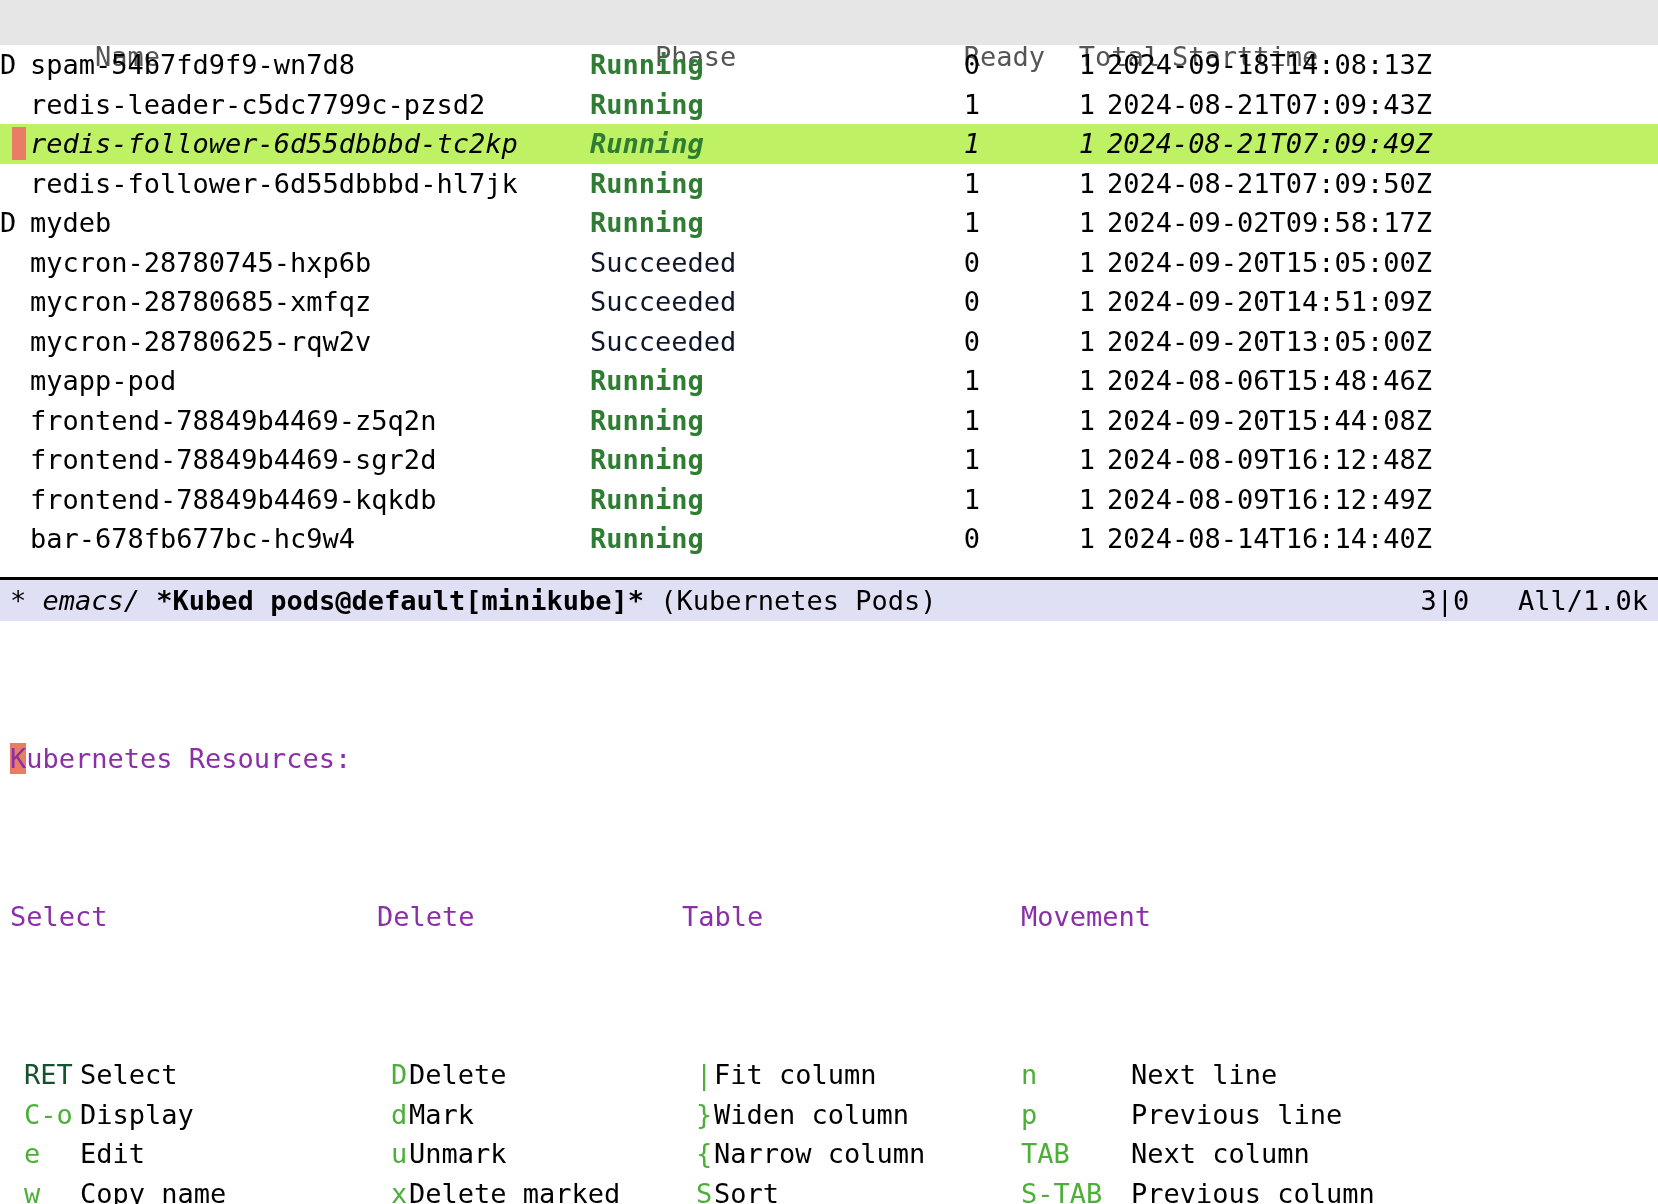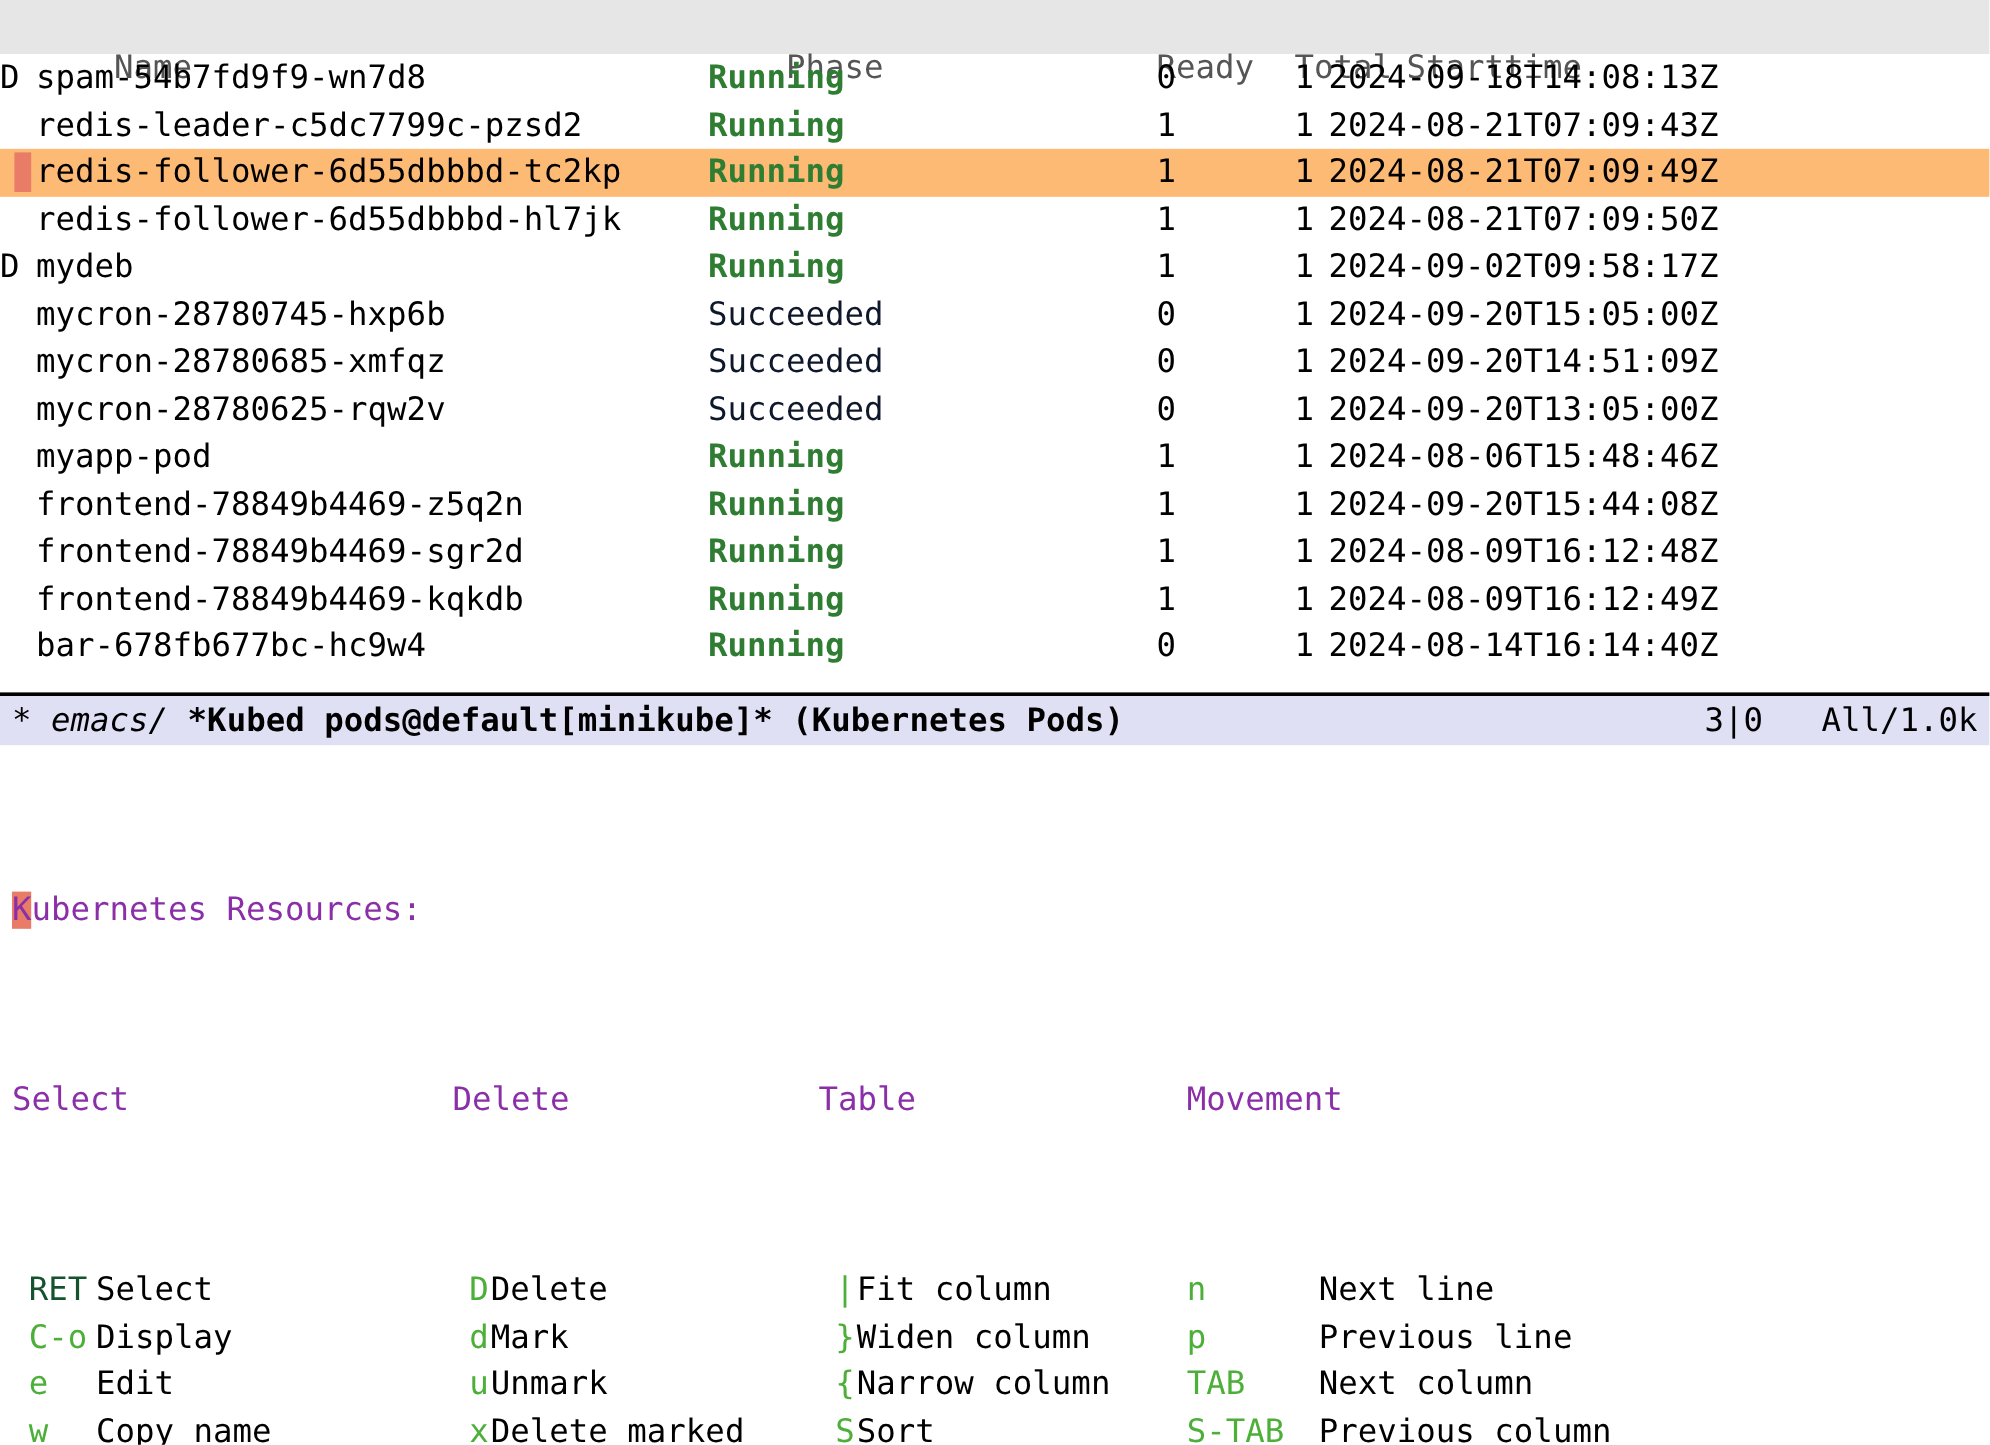--- a/index.html
+++ b/index.html
@@ -31,21 +31,22 @@
     display: block;
   }
   .trow {
     height: 39.5px;
     line-height: 39.5px;
     white-space: pre;
     display: block;
     position: relative;
   }
   .trow.selected {
-    background: #fdba74;
+    background: #bef264;
+    font-style: italic;
   }
   .cursor-bar {
     position: absolute;
     left: 12px;
     top: 3px;
     width: 14px;
     height: 33px;
     background: #e87c66;
   }
 
@@ -74,21 +75,21 @@
     display: flex;
     align-items: center;
     font-size: 27px;
     padding: 0 10px;
     box-sizing: border-box;
   }
   .ml-left { display: flex; align-items: baseline; white-space: pre; }
   .ml-star { font-weight: normal; }
   .ml-emacs { font-style: italic; }
   .ml-buffer { font-weight: bold; }
-  .ml-mode { font-weight: bold; text-align: right; }
+  .ml-mode { font-weight: normal; text-align: right; }
   .ml-spacer { flex: 1 1 auto; }
   .ml-pos { white-space: pre; }
 
   
   .help {
     padding: 0 0 0 10px;
     white-space: pre;
   }
   .help-line {
     height: 39.5px;
@@ -101,21 +102,21 @@
     background: #e87c66;
     color: #8b2fa8;
   }
   .key-green { color: #4caf38; }
   .key-red   { color: #14532d; }
   .desc      { color: #000000; }
 
   .hcol1 { display: inline-block; width: 347px; }
   .hcol2 { display: inline-block; width: 305px; margin-left: 20px; }
   .hcol3 { display: inline-block; width: 307px; }
-  .hcol4 { display: inline-block; width: 400px; }
+  .hcol4 { display: inline-block; width: 400px; margin-left: 32px; }
 
   .k1 { display: inline-block; width: 70px;  text-align: left; padding-left: 14px; box-sizing: border-box;}
   .k3 { display: inline-block; width: 32px;  text-align: left; padding-left: 14px; box-sizing: border-box;}
   .k4 { display: inline-block; width: 110px; text-align: left; }
 </style>
 </head>
 <body>
 
 <div class="table-area">
 

